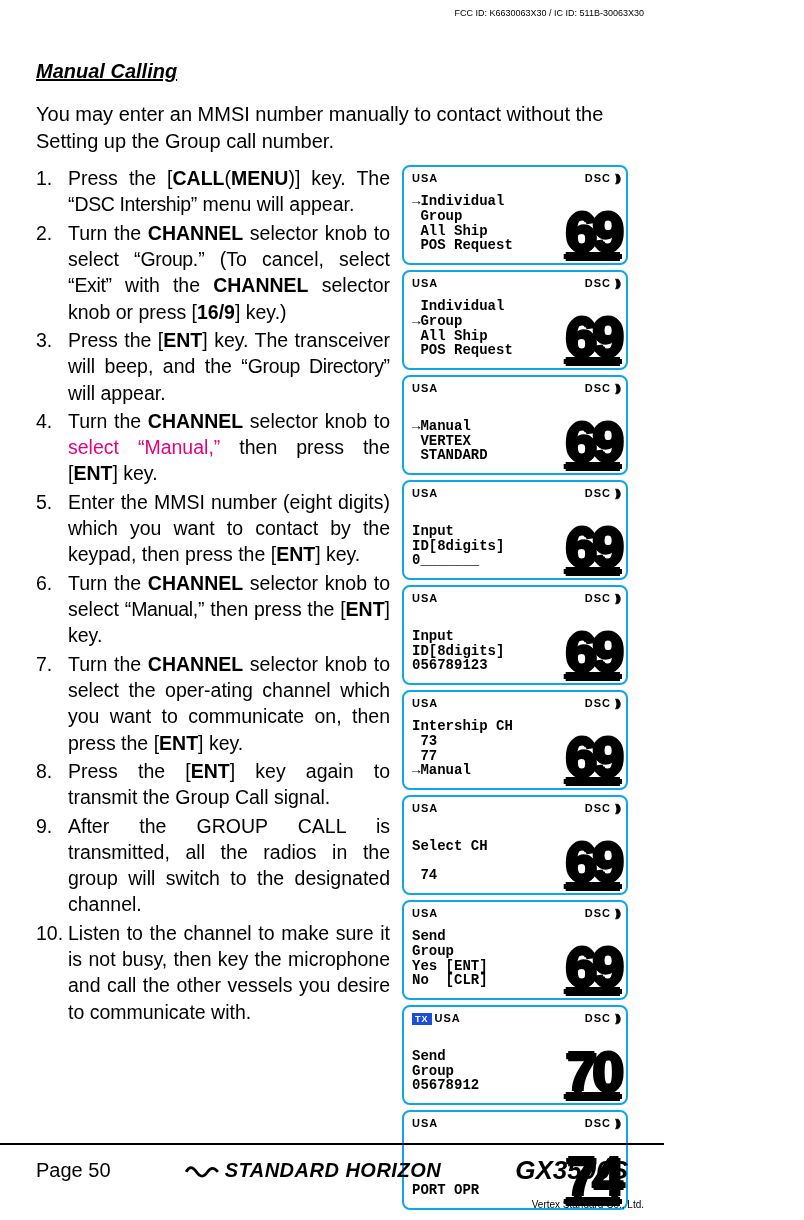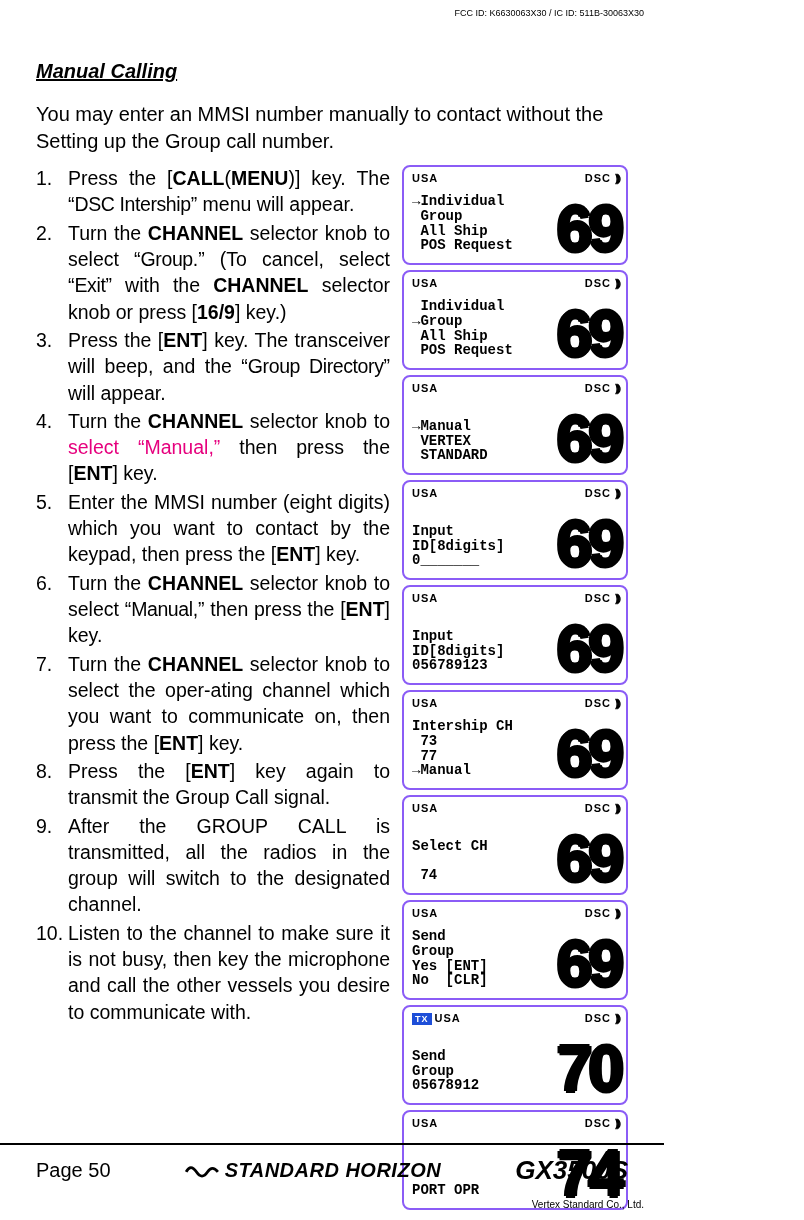--- a/index.html
+++ b/index.html
@@ -10,27 +10,27 @@
   .intro { font-size: 20px; line-height: 1.35; margin-top: 18px; margin-bottom: 10px; }
   .content-row { display: flex; }
   .left-col { flex: 1 1 auto; padding-right: 12px; }
   .right-col { width: 228px; }
   ol.steps { list-style: none; counter-reset: step; font-size: 19.5px; line-height: 1.35; }
   ol.steps > li { counter-increment: step; position: relative; padding-left: 32px; margin-bottom: 2px; text-align: justify; }
   ol.steps > li::before { content: counter(step) "."; position: absolute; left: 0; top: 0; }
   .b { font-weight: bold; }
   .pink { color: #e6007e; }
   .mono { font-family: "Arial Narrow", Arial, sans-serif; letter-spacing: -0.4px; }
-  .lcd { width: 226px; height: 100px; border: 2px solid #8b5cf6; border-radius: 8px; margin-bottom: 5px; position: relative; overflow: hidden; background: #fff; }
+  .lcd { width: 226px; height: 100px; border: 2px solid #0ea5e9; border-radius: 8px; margin-bottom: 5px; position: relative; overflow: hidden; background: #fff; }
   .lcd .hdr { display: flex; justify-content: space-between; align-items: center; padding: 4px 8px 0 8px; font-size: 11px; font-weight: bold; letter-spacing: 1px; }
   .lcd .hdr .wave { font-size: 12px; letter-spacing: -3px; }
   .lcd .txbox { display: inline-block; background:#1d4ed8; color:#fff; font-size:9px; padding:1px 3px; margin-right:3px; font-weight:bold; }
   .lcd .body { display: flex; align-items: flex-end; height: 72px; }
   .lcd .txt { font-family: "Courier New", monospace; font-weight: bold; font-size: 14px; line-height: 1.05; white-space: pre; padding: 0 0 4px 8px; flex: 1; }
-  .lcd .big { font-family: Arial, sans-serif; font-size: 64px; font-weight: 900; line-height: 0.8; padding: 0 6px 2px 0; letter-spacing: -4px; text-shadow: 2px 0 #000, -2px 0 #000, 0 2px #000, 0 -2px #000; }
+  .lcd .big { font-family: Arial, sans-serif; font-size: 56px; font-weight: 900; line-height: 0.8; padding: 0 6px 2px 0; letter-spacing: -4px; text-shadow: 2px 0 #000, -2px 0 #000, 0 2px #000, 0 -2px #000; text-decoration: underline; }
   .footer { position: absolute; left: 0; right: 0; bottom: 34px; border-top: 2px solid #000; padding: 10px 36px 0 36px; display: flex; align-items: center; justify-content: space-between; }
   .footer .pgnum { font-size: 20px; }
   .footer .model { font-size: 26px; font-style: italic; font-weight: bold; }
   .footer .logo { display: flex; align-items: flex-start; gap: 6px; font-weight: 900; font-style: italic; font-size: 20px; letter-spacing: 0.5px; }
   .footer .logo svg { width: 34px; height: 20px; }
   .copyright { position: absolute; right: 20px; bottom: 10px; font-size: 10px; }
 </style>
 </head>
 <body>
 

